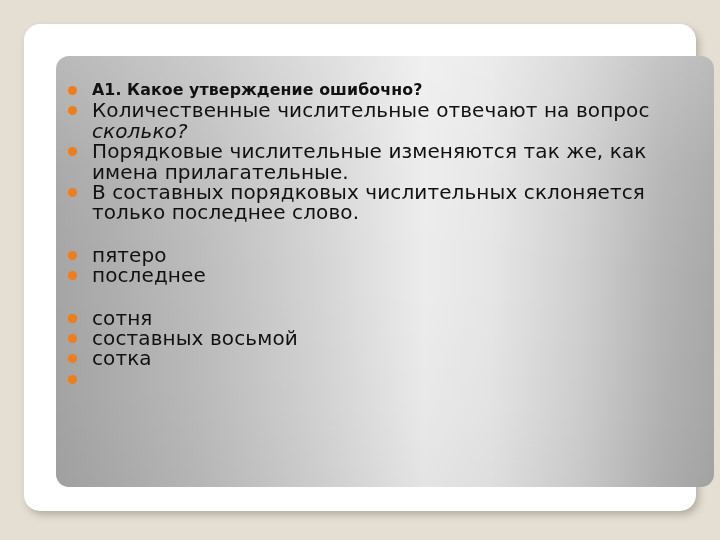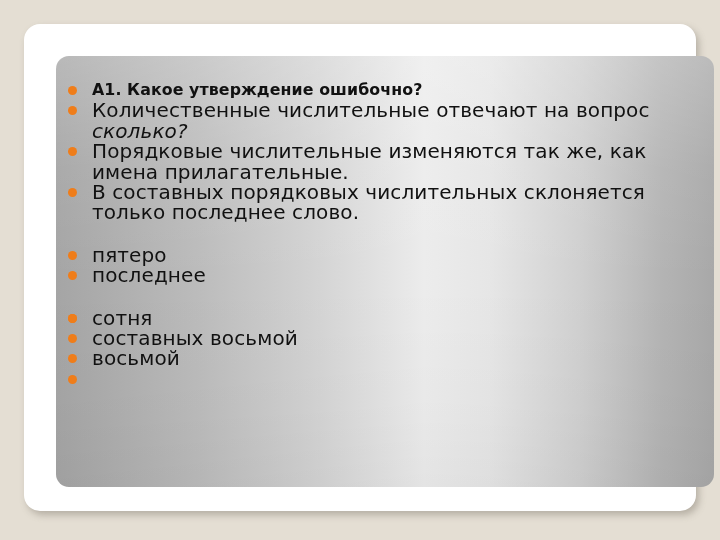--- a/index.html
+++ b/index.html
@@ -126,19 +126,19 @@
         <div class="bullet-row"><span class="dot"></span><span class="txt">Количественные числительные отвечают на вопрос </span><span class="txt it">сколько?</span></div>
         <div class="bullet-row"><span class="dot"></span><span class="txt">Порядковые числительные изменяются так же, как имена прилагательные.</span></div>
         <div class="bullet-row"><span class="dot"></span><span class="txt">В составных порядковых числительных склоняется только последнее слово.</span></div>
         <span class="spacer"></span>
         <div class="bullet-row"><span class="dot"></span><span class="txt">пятеро</span></div>
         <div class="bullet-row"><span class="dot"></span><span class="txt">последнее</span></div>
         <span class="spacer"></span>
         <div class="bullet-row heading"><span class="dot"></span></div>
         <div class="bullet-row"><span class="dot"></span><span class="txt">сотня</span></div>
         <div class="bullet-row"><span class="dot"></span><span class="txt">составных восьмой</span></div>
-        <div class="bullet-row"><span class="dot"></span><span class="txt">восьмой</span></div>
+        <div class="bullet-row"><span class="dot"></span><span class="txt">сотка</span></div>
         <div class="bullet-row"><span class="dot"></span></div>
       </div>
 
   </div>
 
 </div>
 
 </body></html>

